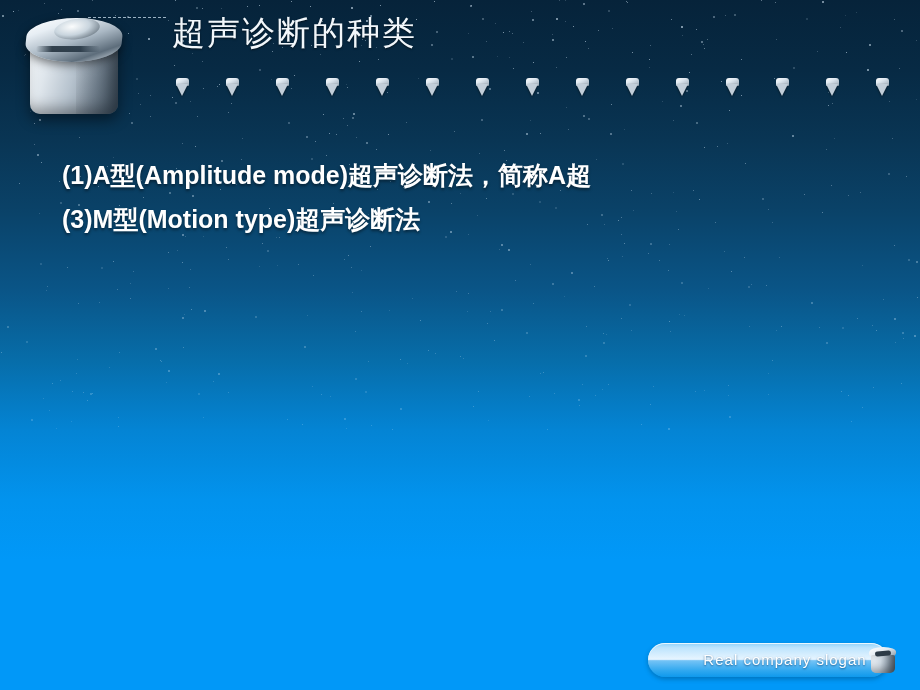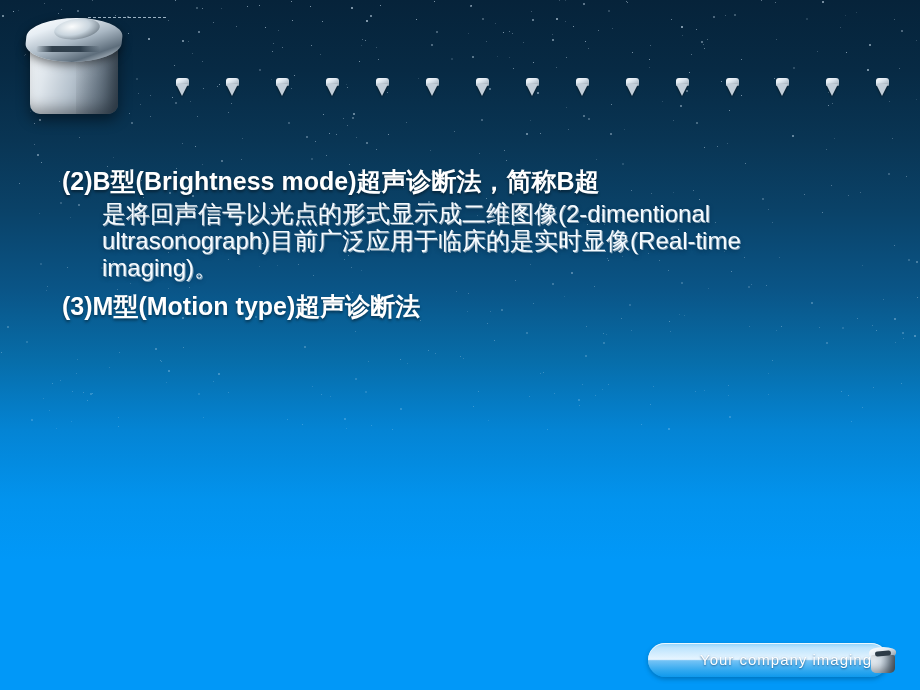--- a/index.html
+++ b/index.html
@@ -790,20 +790,21 @@
 
     <div class="logo-cube">
       <div class="body"></div>
       <div class="top"></div>
       <div class="notch"></div>
       <div class="glint"></div>
     </div>
 
     <div class="title-rule"></div>
 
+    <div class="slide-title">超声诊断的种类</div>
   </div>
 
   <div class="deco-row" id="decoRow">
       <span style="left: 175px;"></span>
       <span style="left: 225px;"></span>
       <span style="left: 275px;"></span>
       <span style="left: 325px;"></span>
       <span style="left: 375px;"></span>
       <span style="left: 425px;"></span>
       <span style="left: 475px;"></span>
@@ -813,36 +814,33 @@
       <span style="left: 675px;"></span>
       <span style="left: 725px;"></span>
       <span style="left: 775px;"></span>
       <span style="left: 825px;"></span>
       <span style="left: 875px;"></span>
     </div>
 
   <div class="content">
 
     <div class="block">
+      <div class="heading">(1)A型(Amplitude mode)超声诊断法，简称A超</div>
     </div>
 
-    <div class="block">
-      <div class="heading">(2)B型(Brightness mode)超声诊断法，简称B超</div>
-      <div class="para">是将回声信号以光点的形式显示成二维图像(2-dimentional ultrasonograph)目前广泛应用于临床的是实时显像(Real-time imaging)。</div>
-    </div>
 
     <div class="block">
       <div class="heading">(3)M型(Motion type)超声诊断法</div>
     </div>
 
   </div>
 
   <div class="footer">
     <div class="pill"></div>
-    <div class="slogan">Your company imaging</div>
+    <div class="slogan">Real company slogan</div>
     <div class="mini-cube">
       <div class="mtop"></div>
       <div class="mbody"></div>
       <div class="mdark"></div>
     </div>
   </div>
 
 </div>
 
 </body></html>

